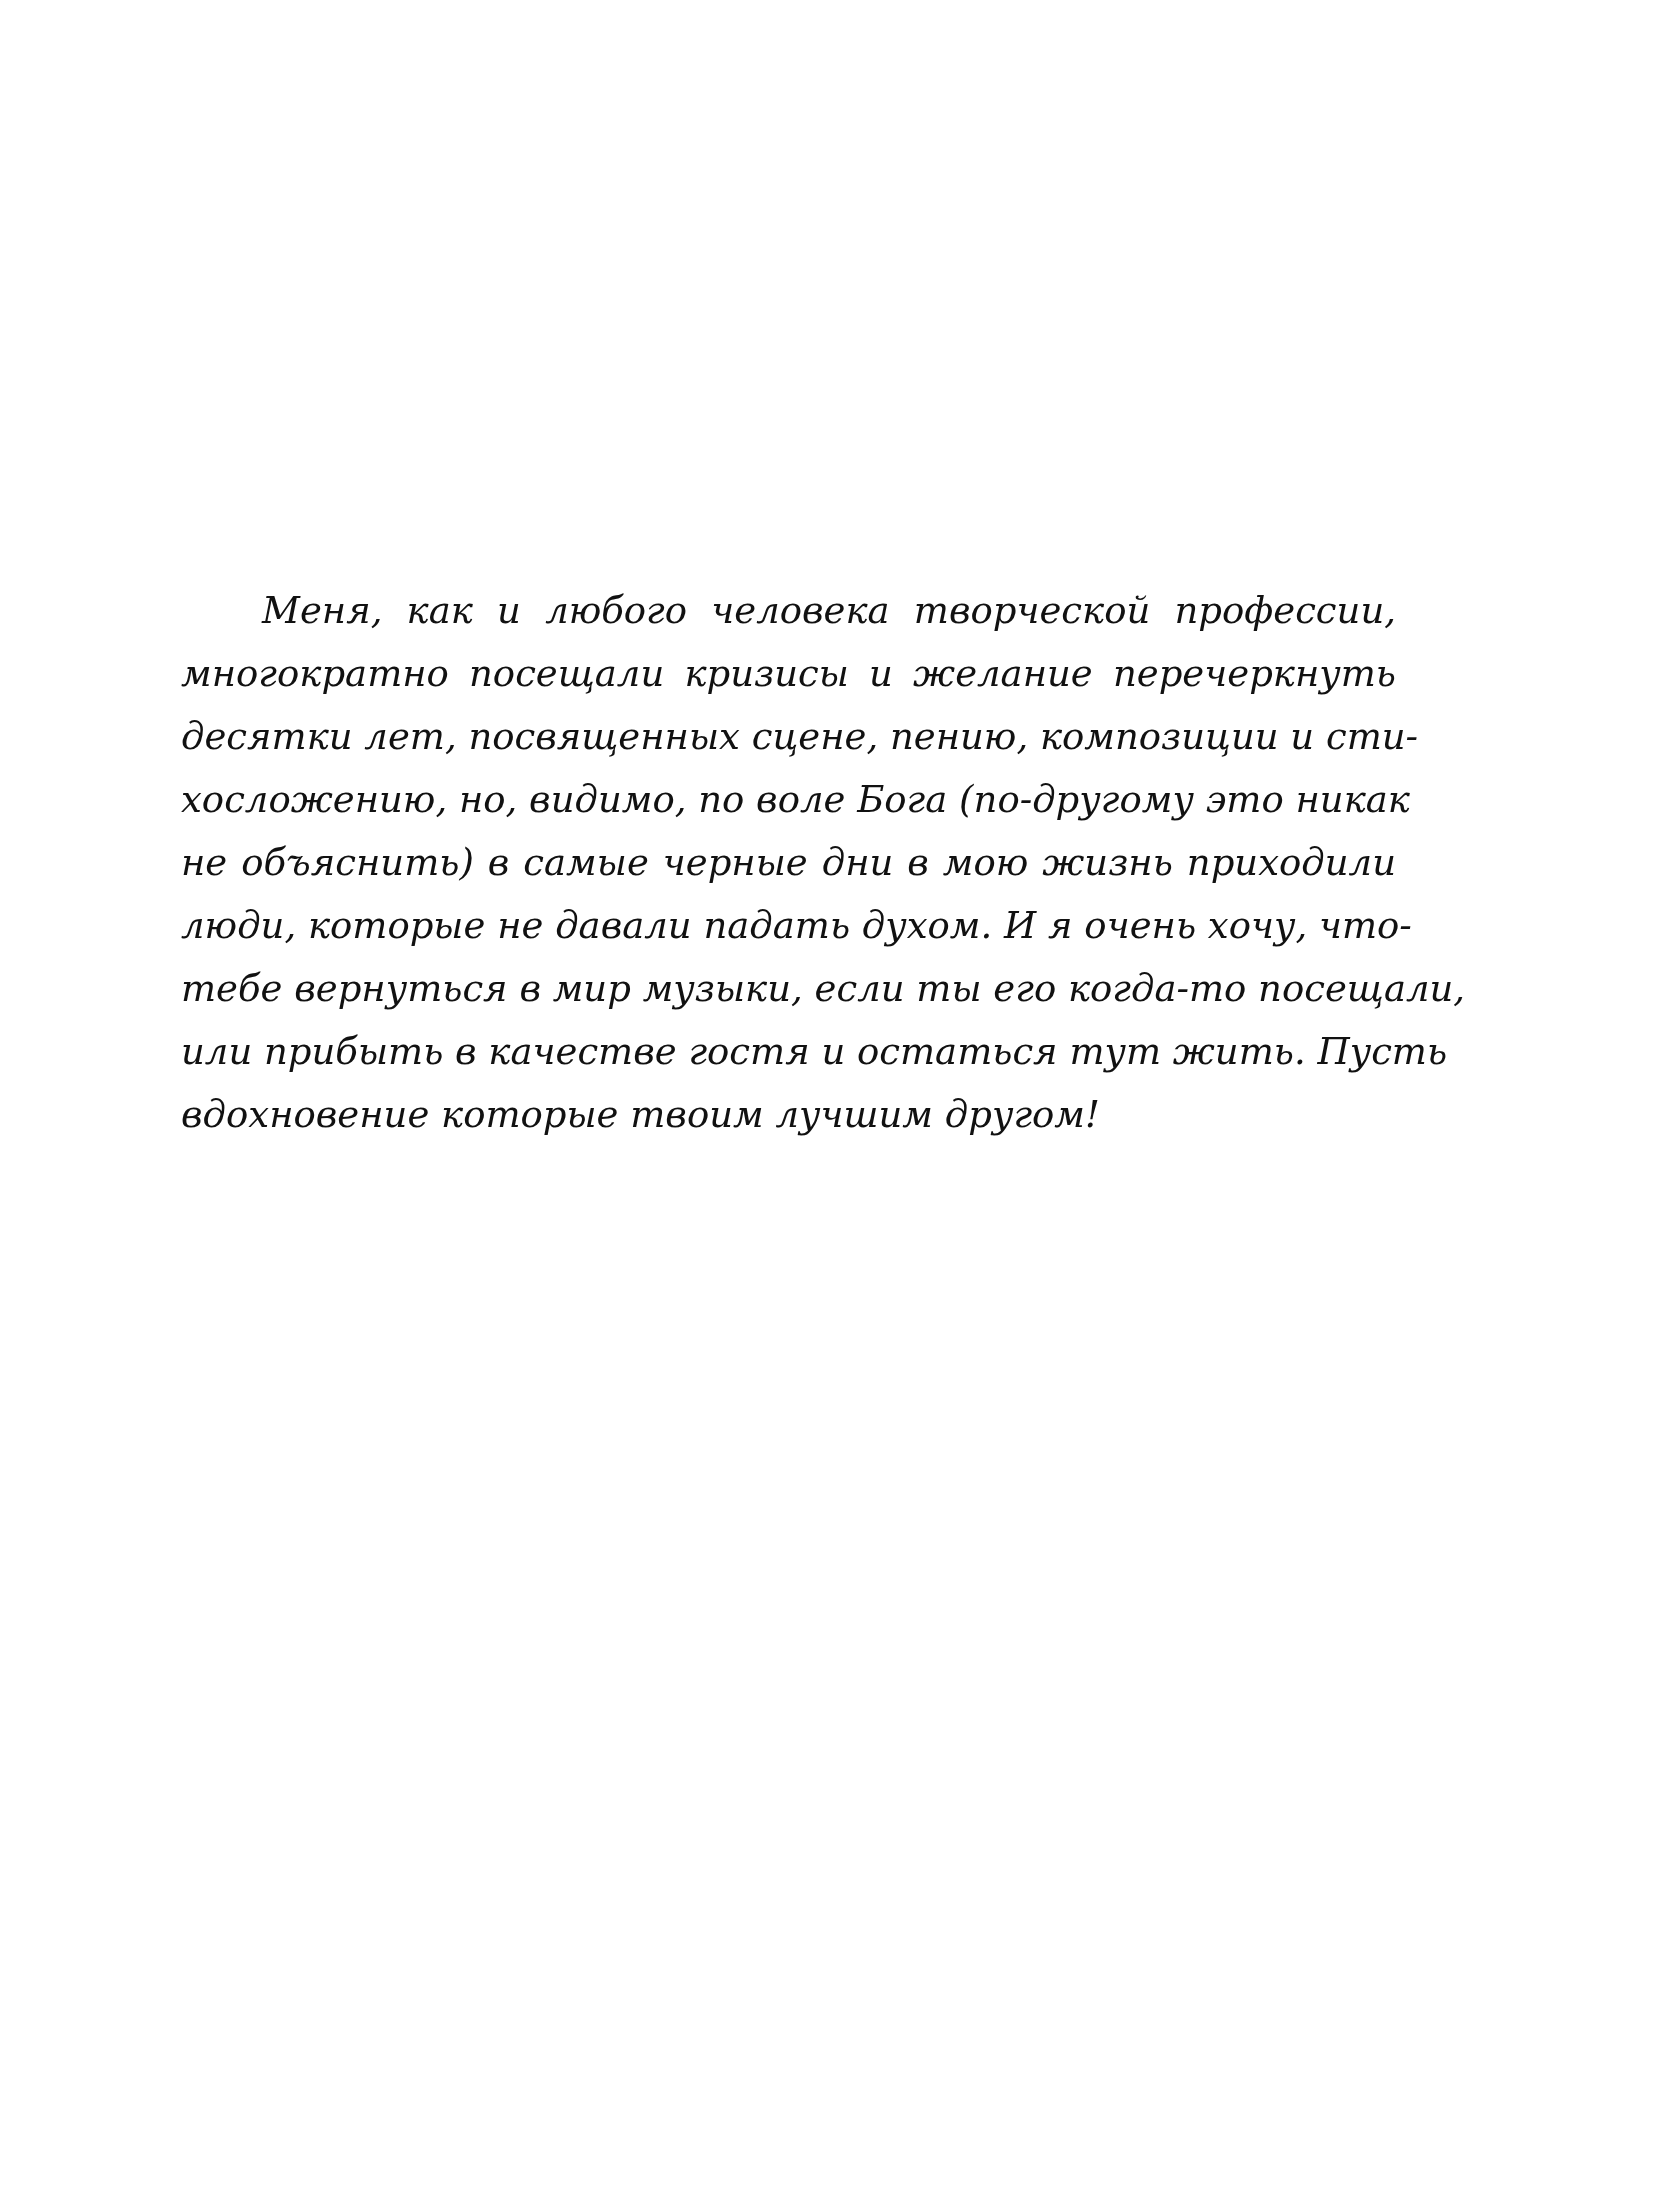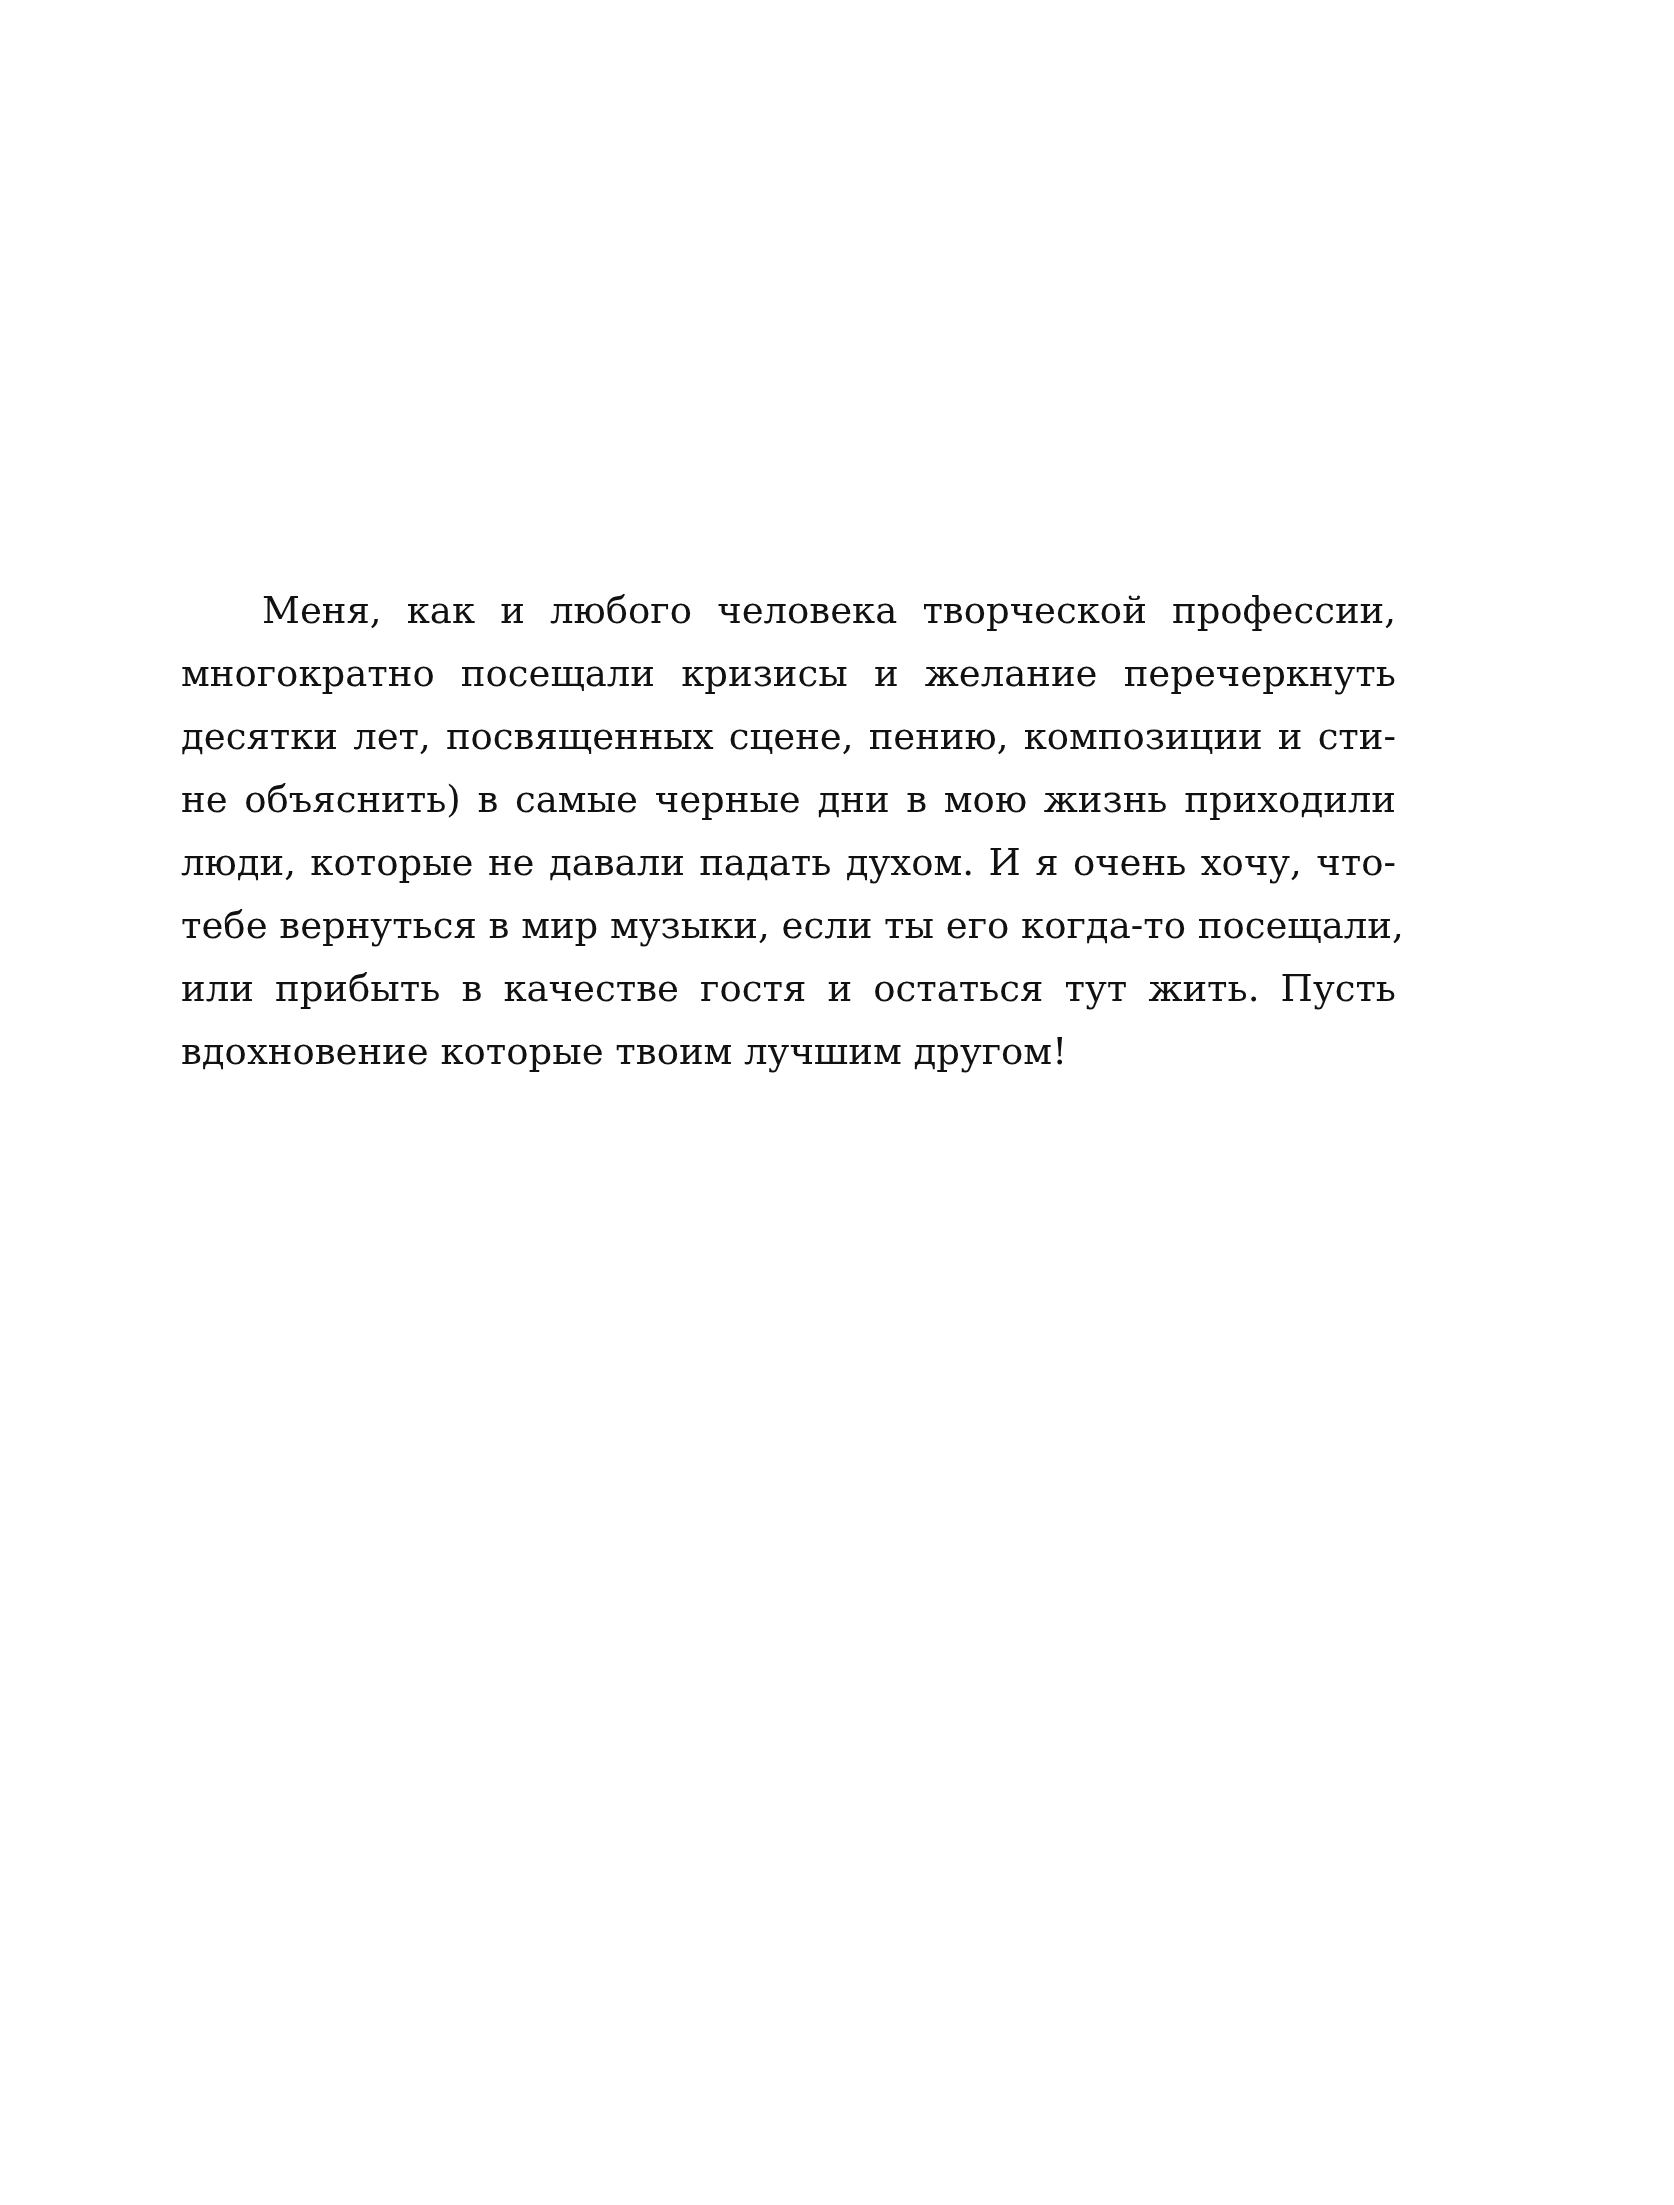--- a/index.html
+++ b/index.html
@@ -3,32 +3,33 @@
 <meta charset="utf-8">
 <style>
   html, body { margin:0; padding:0; background:#ffffff; }
   body { width:1674px; height:2205px; position:relative; overflow:hidden; }
   .page { position:absolute; left:0; top:0; width:1674px; height:2205px; background:#ffffff; }
   .text-block {
     position:absolute; left:181px; top:579px; width:1215px;
     font-family:"DejaVu Serif", "Liberation Serif", serif;
     font-size:37px; line-height:63px; color:#111111;
   }
-  .line { display:block; white-space:nowrap; height:63px; text-align:justify; text-align-last:justify; }
+  .line { display:block; white-space:nowrap; height:63px; text-align:justify; text-align-last:justify;font-style:italic; }
   .line.indent { padding-left:81px; }
   .line.last { text-align-last:left; }
 </style>
 </head>
 <body>
 
 <div class="page">
   <div class="text-block">
     <span class="line indent">Меня, как и любого человека творческой профессии,</span>
     <span class="line">многократно посещали кризисы и желание перечеркнуть</span>
     <span class="line">десятки лет, посвященных сцене, пению, композиции и сти-</span>
+    <span class="line">хосложению, но, видимо, по воле Бога (по-другому это никак</span>
     <span class="line">не объяснить) в самые черные дни в мою жизнь приходили</span>
     <span class="line">люди, которые не давали падать духом. И я очень хочу, что-</span>
     <span class="line">тебе вернуться в мир музыки, если ты его когда-то посещали,</span>
     <span class="line">или прибыть в качестве гостя и остаться тут жить. Пусть</span>
     <span class="line last">вдохновение которые твоим лучшим другом!</span>
   </div>
 </div>
 
 
 </body></html>

